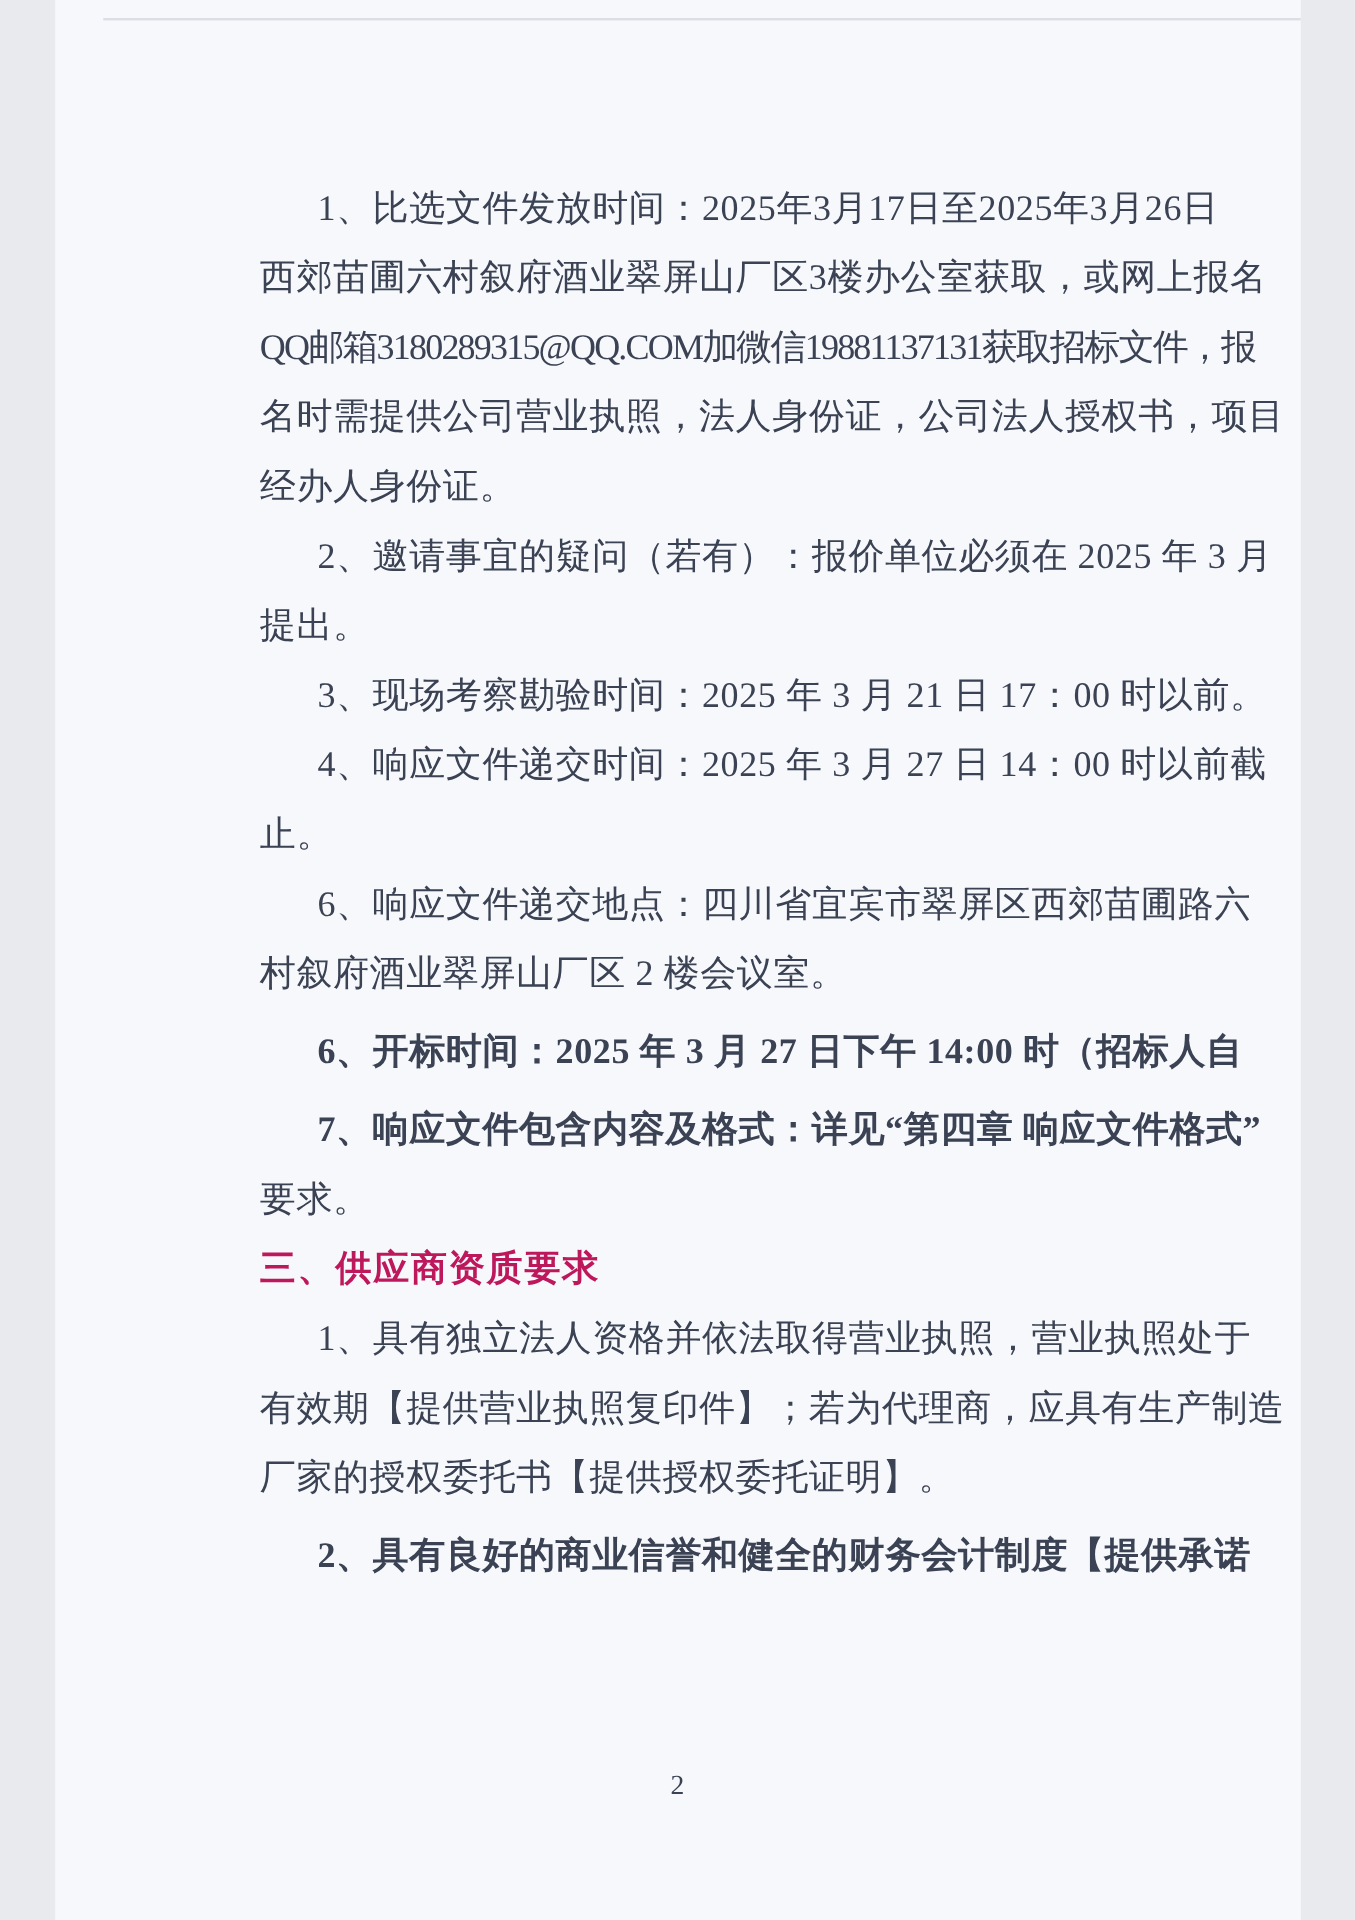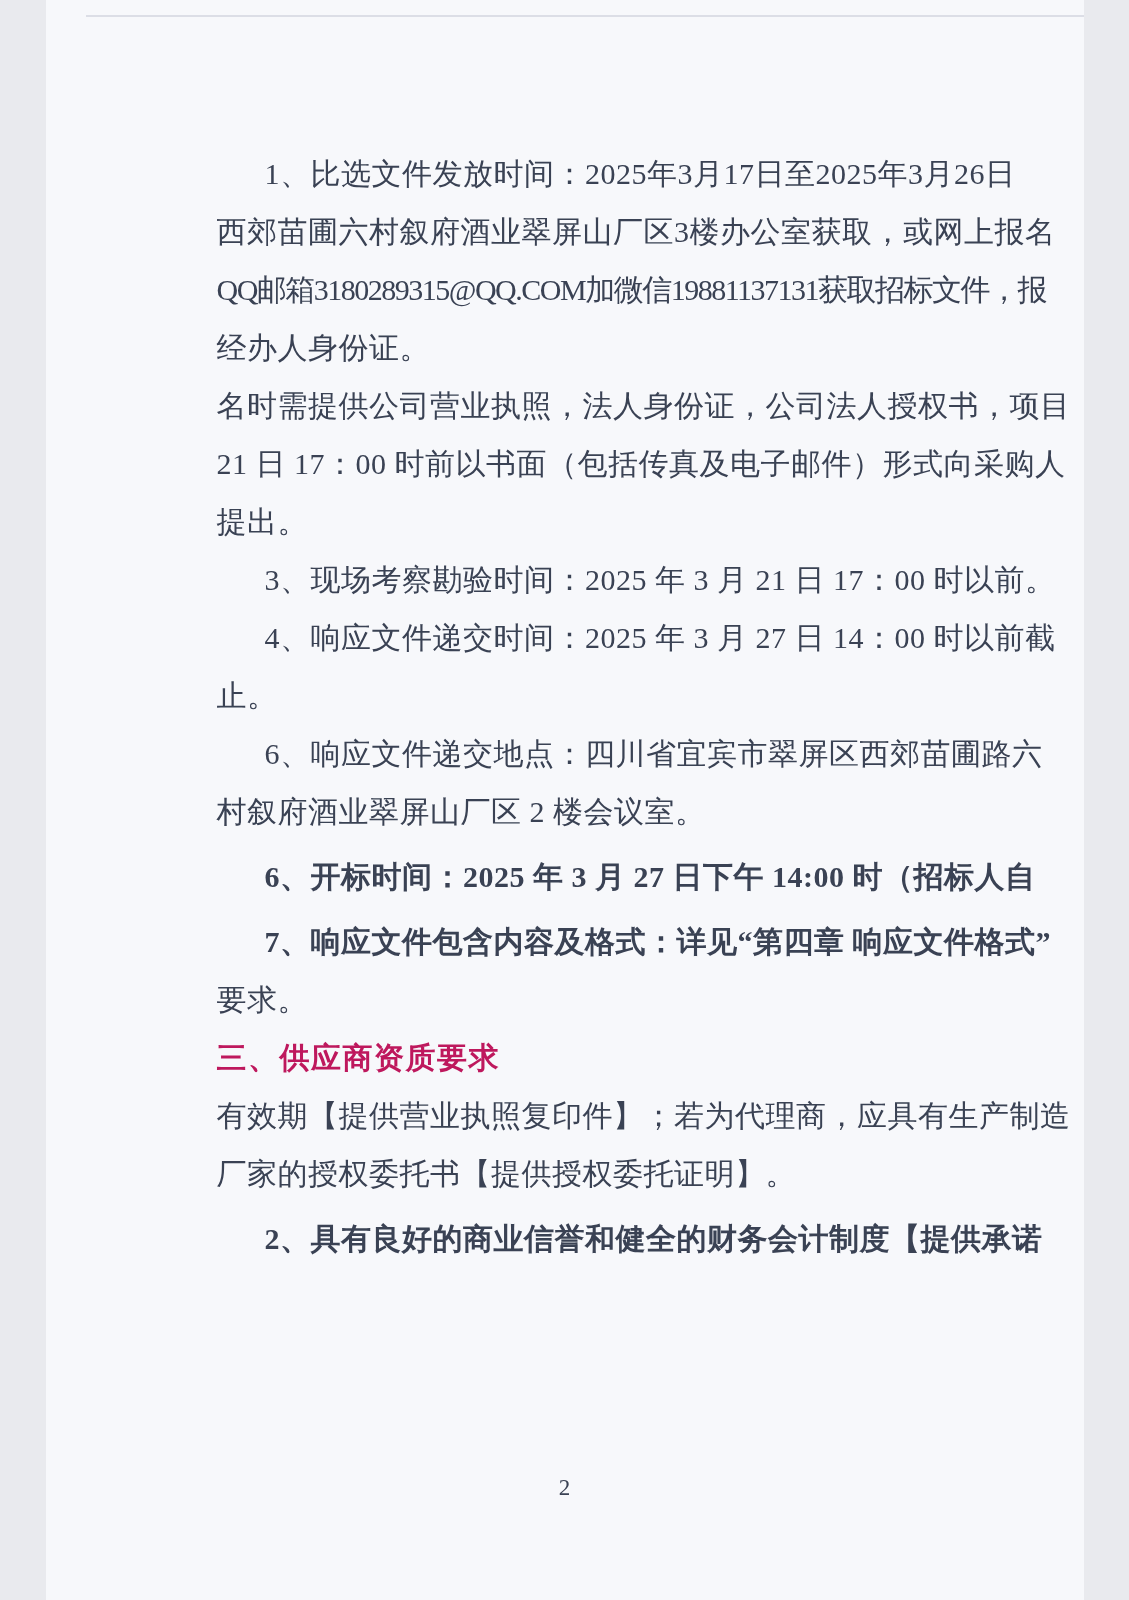--- a/index.html
+++ b/index.html
@@ -49,33 +49,34 @@
 <body>
 
 <div class="page">
 
   <div class="scan-edge"></div>
 
   <div class="doc">
       <div class="line indent">1、比选文件发放时间：2025年3月17日至2025年3月26日</div>
       <div class="line">西郊苗圃六村叙府酒业翠屏山厂区3楼办公室获取，或网上报名</div>
       <div class="line tight">QQ邮箱3180289315@QQ.COM加微信19881137131获取招标文件，报</div>
+      <div class="line">名时需提供公司营业执照，法人身份证，公司法人授权书，项目</div>
       <div class="line">经办人身份证。</div>
-      <div class="line">名时需提供公司营业执照，法人身份证，公司法人授权书，项目</div>
-      <div class="line">21 日 17：00 时前以书面（包括传真及电子邮件）形式向采购人</div>
+      <div class="line indent">2、邀请事宜的疑问（若有）：报价单位必须在 2025 年 3 月</div>
       <div class="line">提出。</div>
       <div class="line indent">3、现场考察勘验时间：2025 年 3 月 21 日 17：00 时以前。</div>
       <div class="line indent">4、响应文件递交时间：2025 年 3 月 27 日 14：00 时以前截</div>
       <div class="line">止。</div>
       <div class="line indent">6、响应文件递交地点：四川省宜宾市翠屏区西郊苗圃路六</div>
       <div class="line">村叙府酒业翠屏山厂区 2 楼会议室。</div>
       <div class="line indent gap">6、开标时间：2025 年 3 月 27 日下午 14:00 时（招标人自</div>
       <div class="line indent gap">7、响应文件包含内容及格式：详见“第四章  响应文件格式”</div>
       <div class="line">要求。</div>
       <div class="line bold">三、供应商资质要求</div>
+      <div class="line indent">1、具有独立法人资格并依法取得营业执照，营业执照处于</div>
       <div class="line">有效期【提供营业执照复印件】；若为代理商，应具有生产制造</div>
       <div class="line">厂家的授权委托书【提供授权委托证明】。</div>
       <div class="line indent gap">2、具有良好的商业信誉和健全的财务会计制度【提供承诺</div>
     </div>
 
   <svg class="seal" viewBox="1020 570 109 310" aria-hidden="true">
 
     <circle cx="1176" cy="728" r="114" fill="none" stroke="#c9444f" stroke-width="7"></circle>
 
     <path d="M 1176 668 L 1190.1 708.6 L 1233.1 709.5 L 1198.8 735.4 L 1211.3 776.5 L 1176 752 L 1140.7 776.5 L 1153.2 735.4 L 1118.9 709.5 L 1161.9 708.6 Z" fill="#c9444f"></path>

